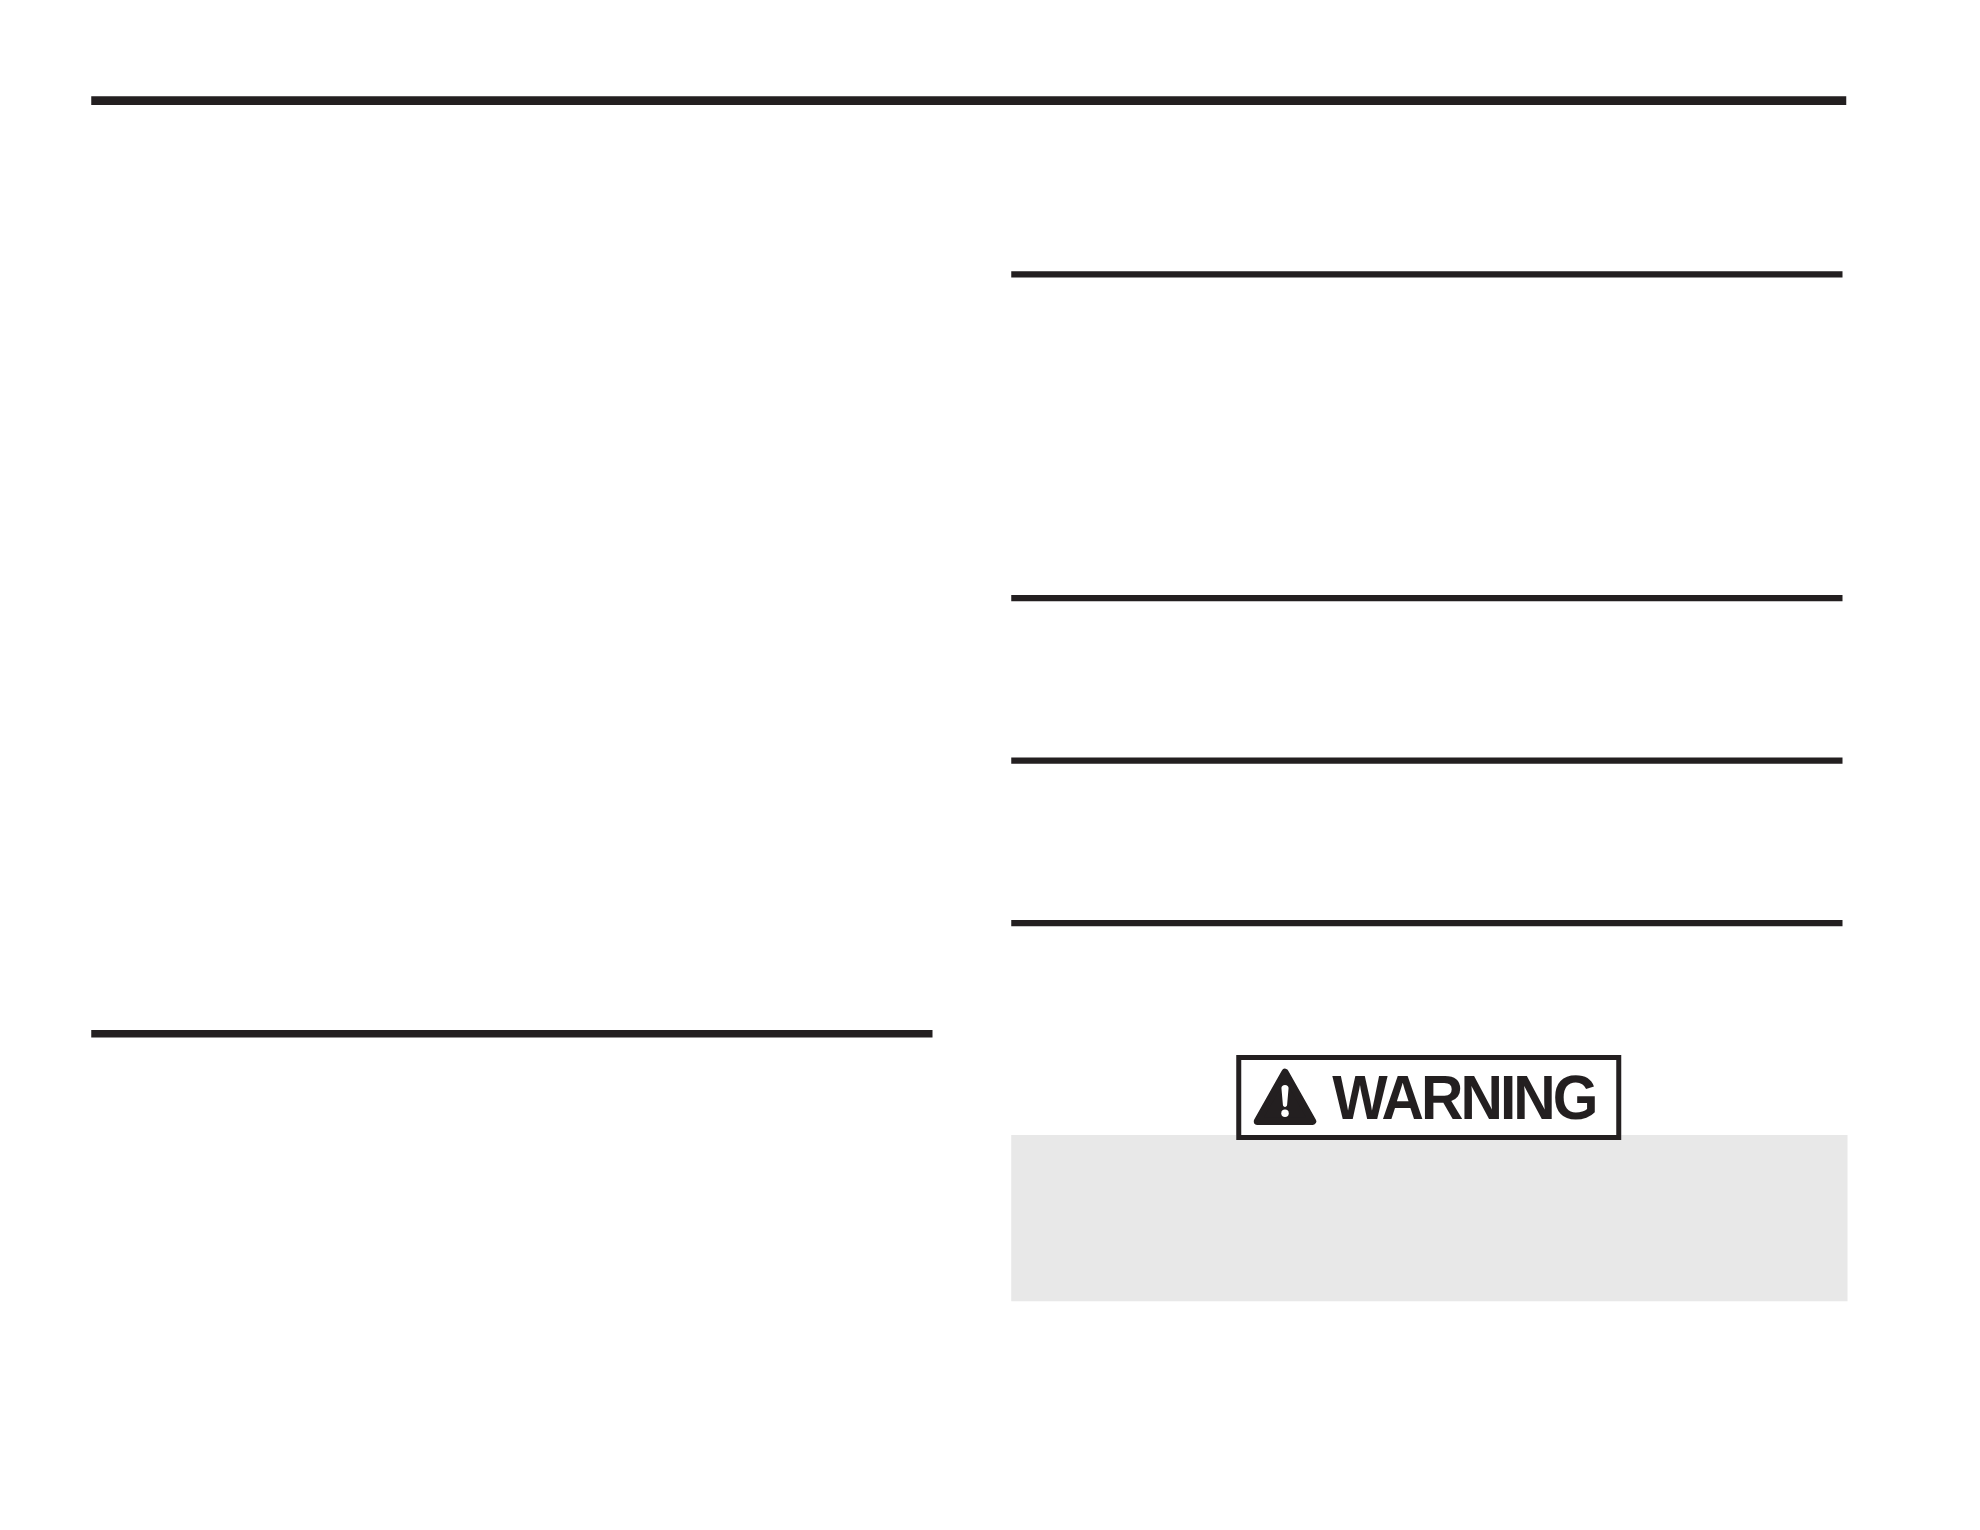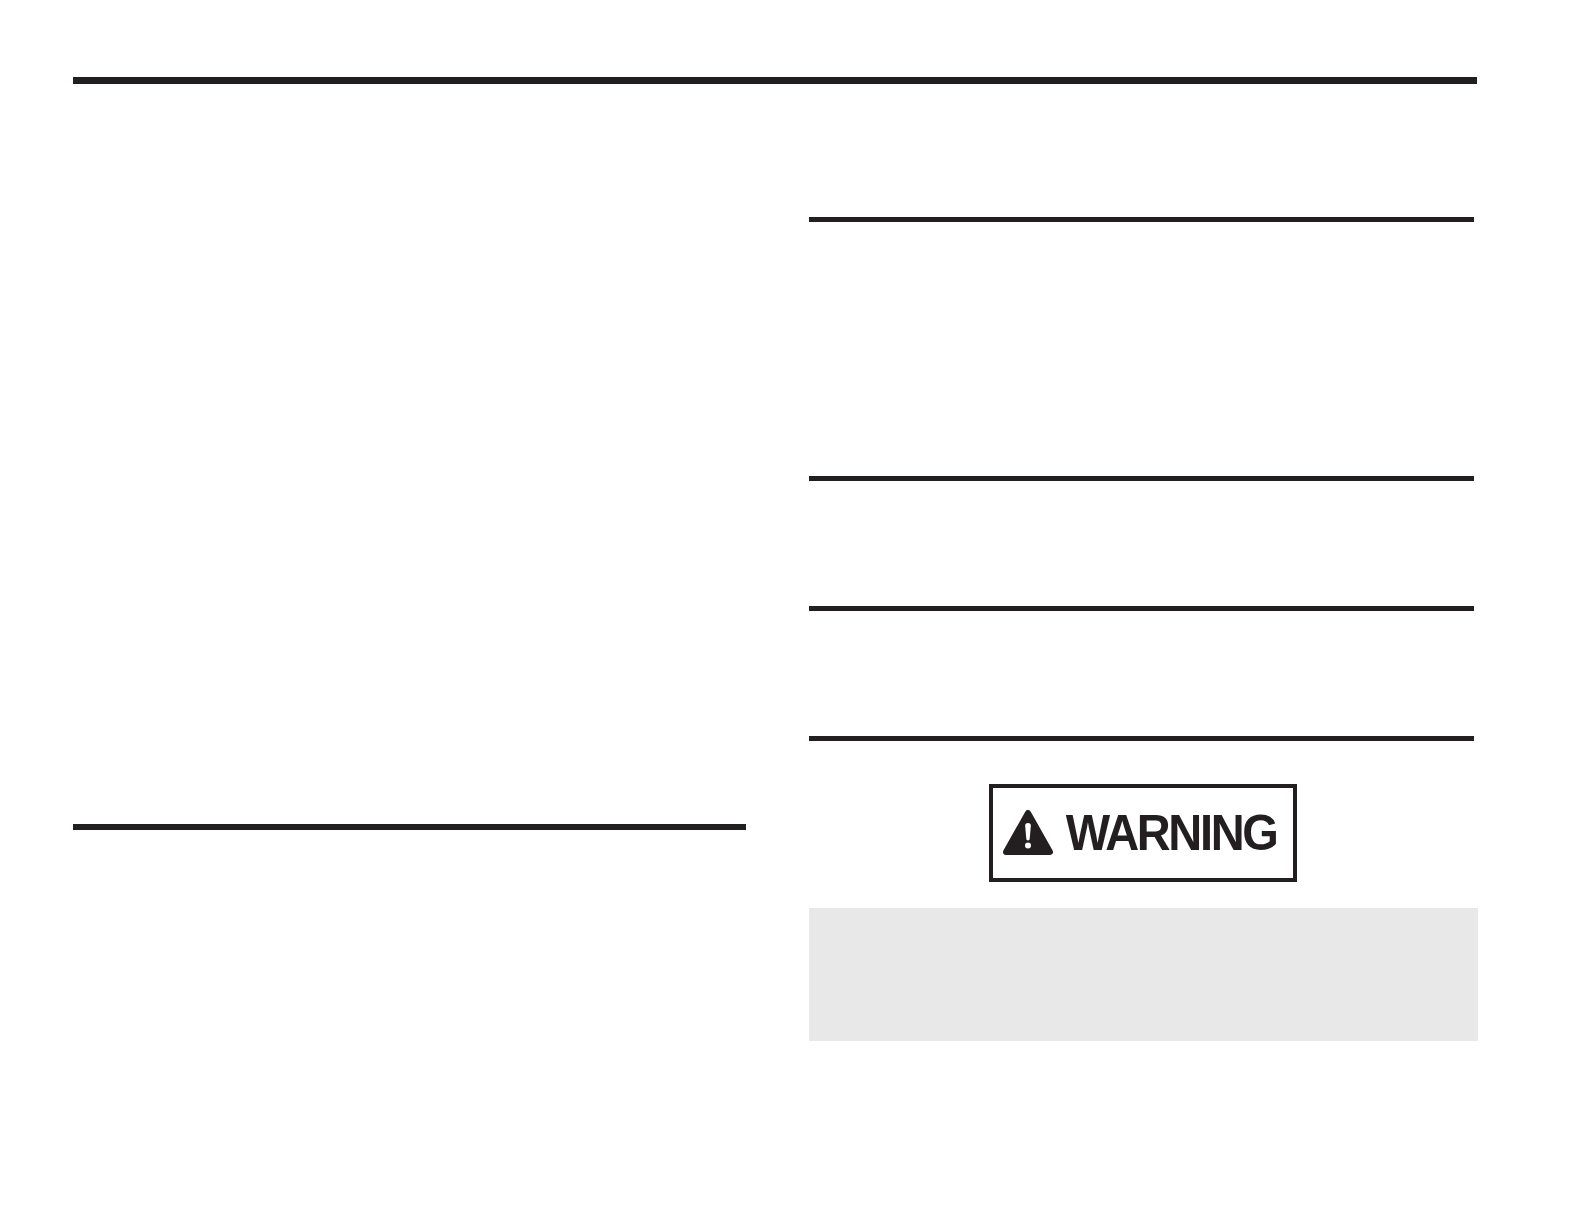--- a/index.html
+++ b/index.html
@@ -51,23 +51,23 @@
     top: 908px;
     width: 669px;
     height: 133px;
     background: var(--panel-gray, #e8e8e8);
   }
 
   
   .warning-box {
     position: absolute;
     left: 989px;
-    top: 784px;
+    top: 844px;
     width: 308px;
-    height: 98px;
+    height: 68px;
     box-sizing: border-box;
     background: var(--warning-bg, #ffffff);
     border: 4px solid var(--ink, #231f20);
     display: flex;
     align-items: center;
     justify-content: center;
     gap: 5px;
     padding: 0 6px;
   }
   .warning-box .tri {

